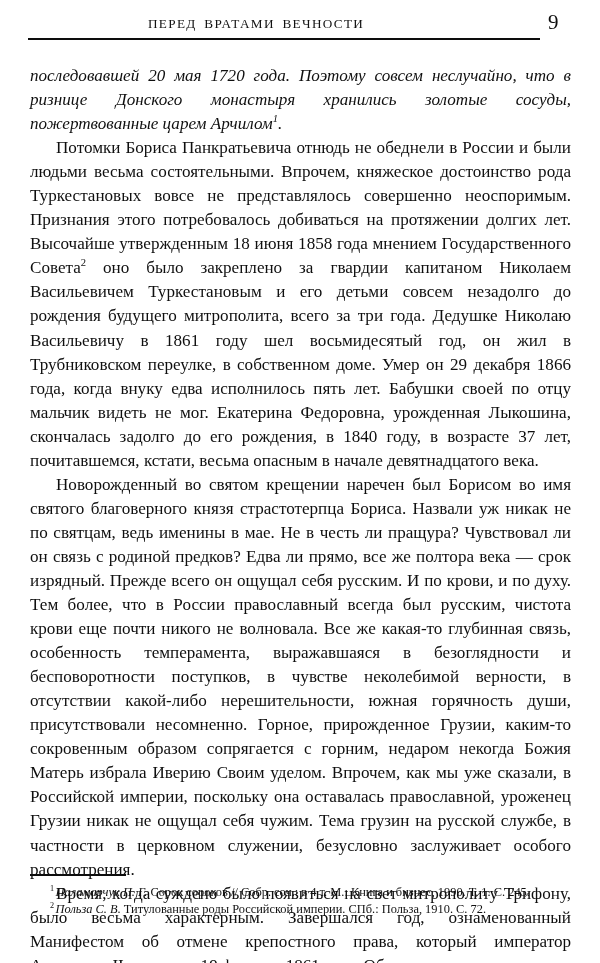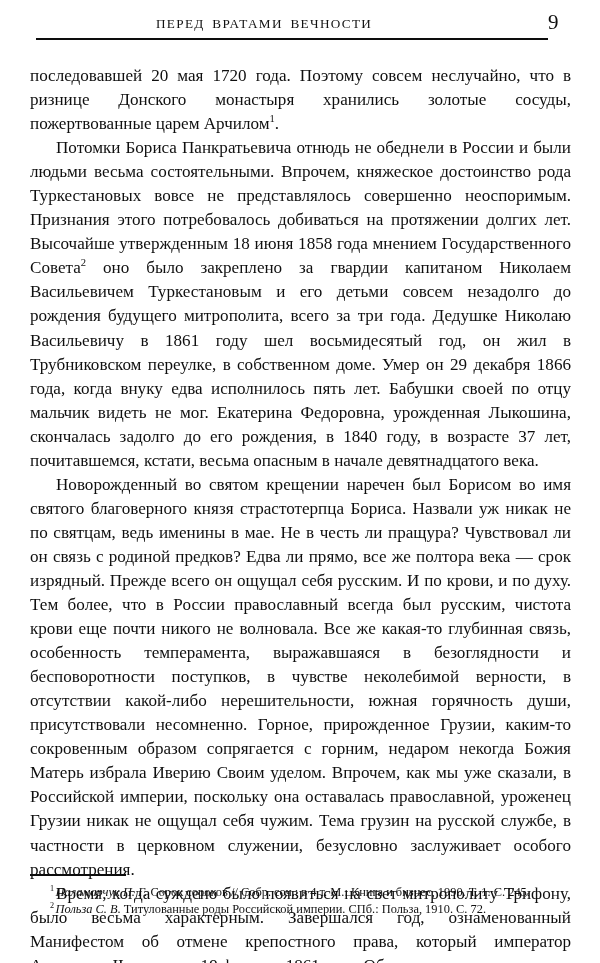--- a/index.html
+++ b/index.html
@@ -21,21 +21,21 @@
     left: 0;
     top: 0;
     width: 600px;
     height: 963px;
     background: #ffffff;
   }
 
   
   .header {
     position: absolute;
-    left: 36px;
+    left: 28px;
     top: 16px;
     width: 540px;
     height: 34px;
   }
   .header-title {
     position: absolute;
     left: 120px;
     top: 0px;
     font-size: 13.2px;
     letter-spacing: 1.35px;
@@ -76,20 +76,21 @@
     line-height: 24.05px;
     text-align: justify;
     text-justify: inter-word;
     text-indent: 26px;
     hyphens: none;
     -webkit-hyphens: none;
     color: #0f0f0f;
   }
   .para.first {
     text-indent: 0;
+    font-style: italic;
   }
   .para sup {
     font-size: 0.62em;
     vertical-align: super;
     line-height: 0;
   }
 
   
   .footnote-area {
     position: absolute;

